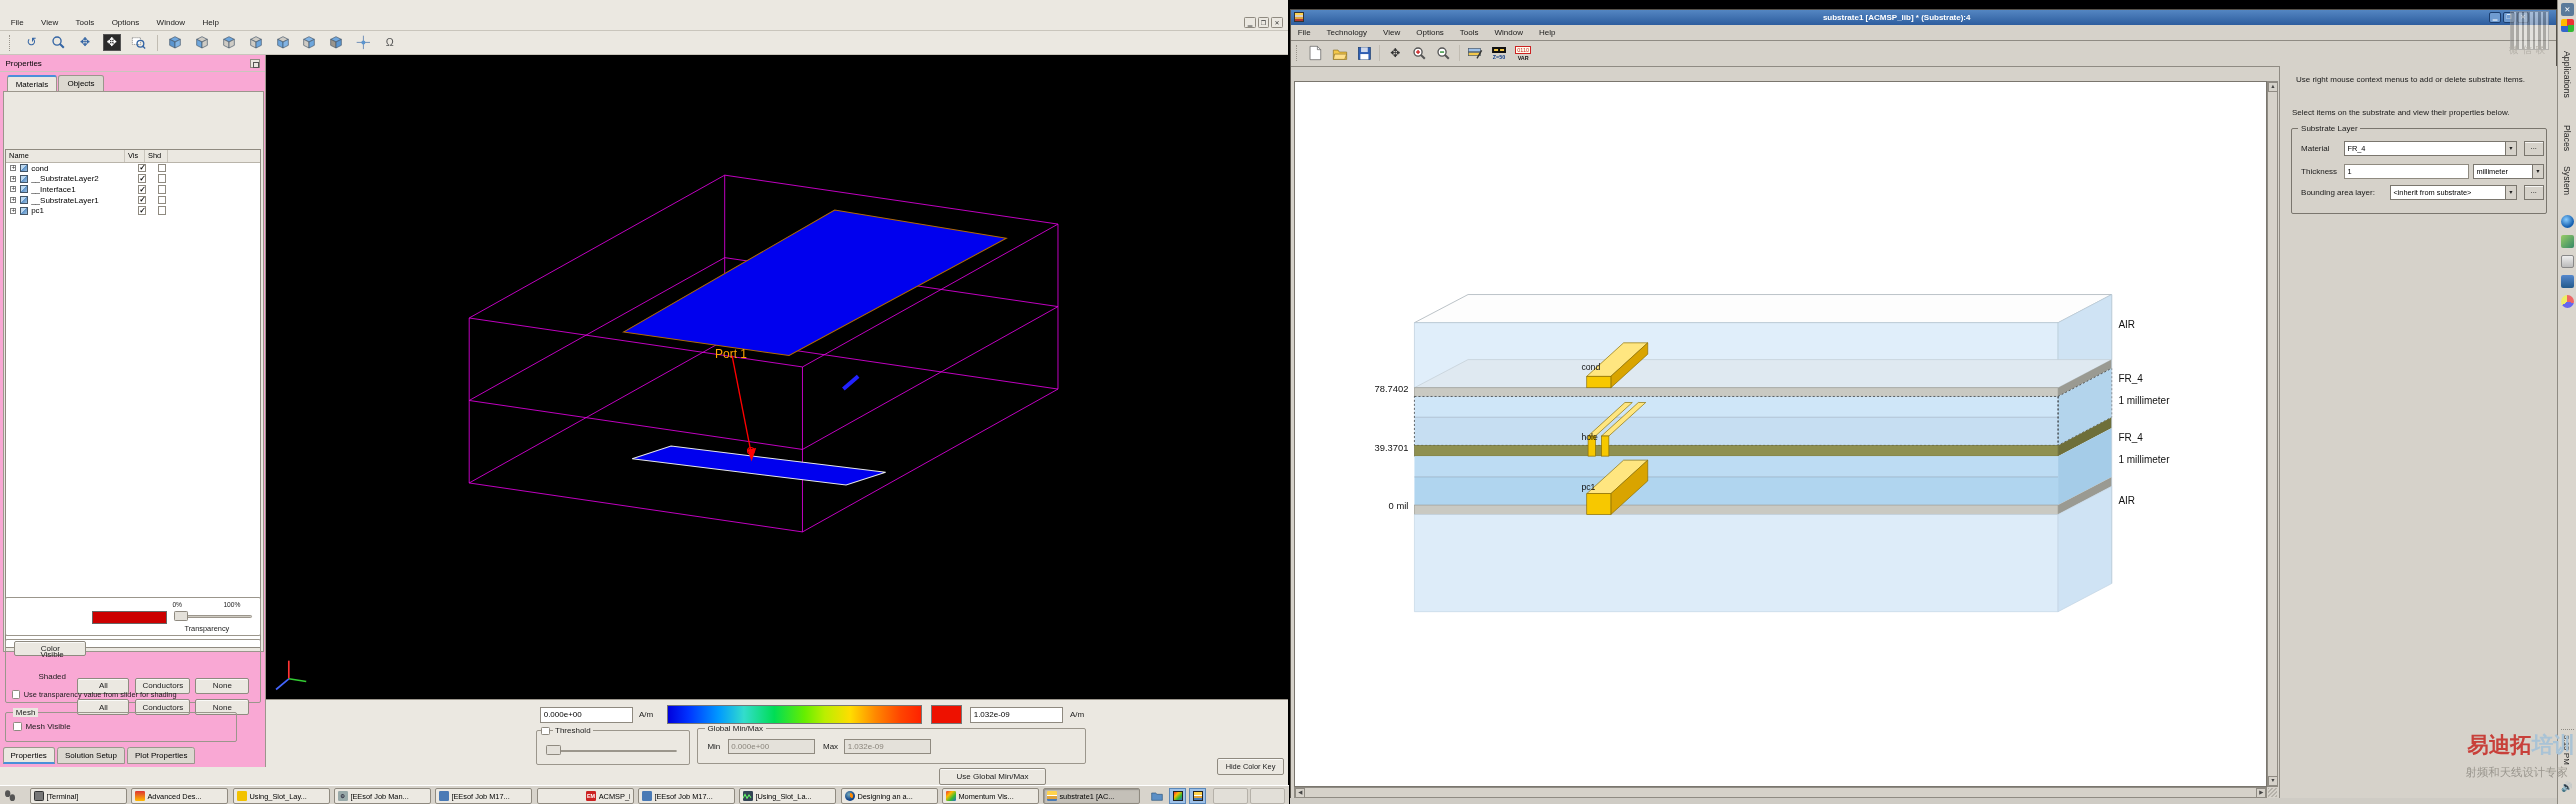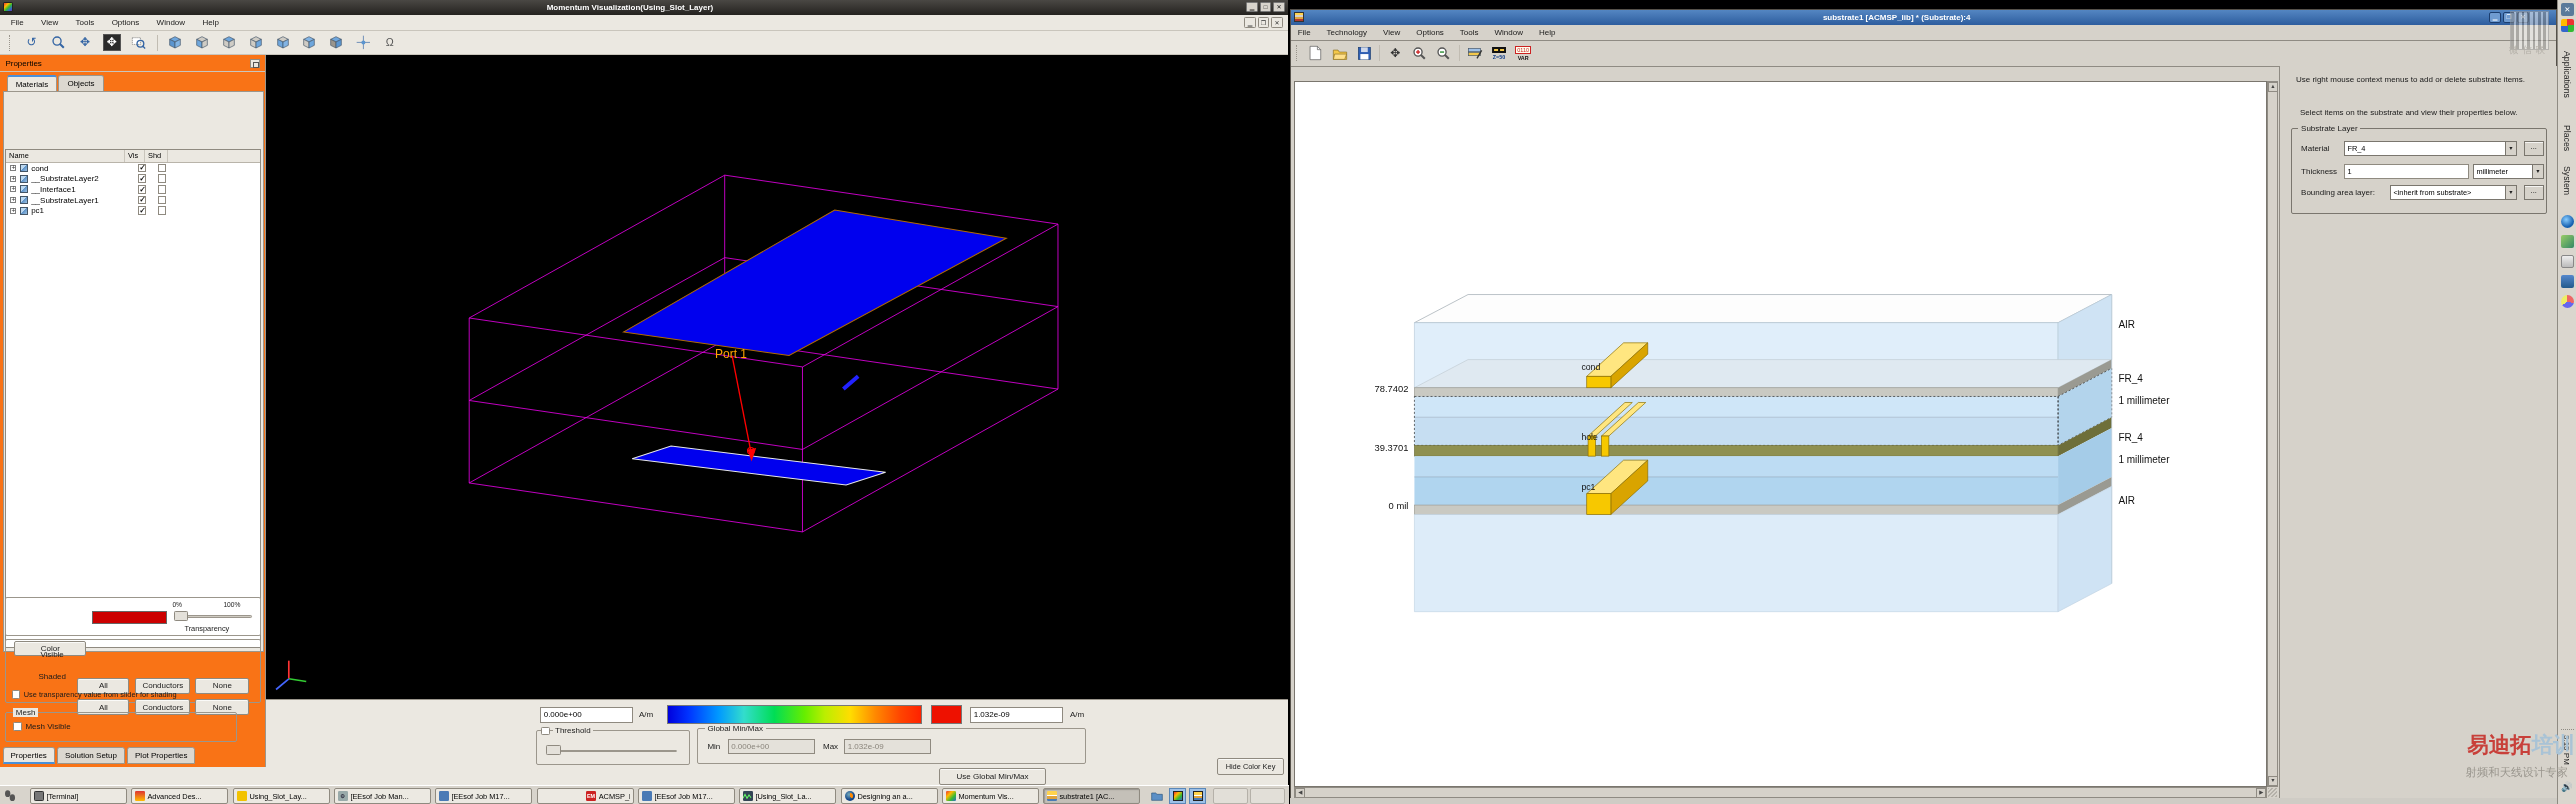--- a/index.html
+++ b/index.html
@@ -33,21 +33,21 @@
   .mdi-btns { top:17px; right:5.4px; display:flex; gap:2px; }
   .mdi-btn { width:11.4px; height:11.4px; border:0.7px solid #8f8a80; border-radius:1.3px; background:#ebe8e1;
       font-size:6px; line-height:10px; text-align:center; color:#333; }
   .lw-toolbar { left:0; top:31px; width:100%; height:24px; background:#ebe8e1; border-bottom:0.7px solid #c9c5bc;
       display:flex; align-items:center; gap:9.4px; padding-left:9.4px; }
   .grip { width:2.7px; height:16px; border-left:1.3px dotted #9a958c; margin-right:1.3px; }
   .ticon { width:17.4px; height:17.4px; display:flex; align-items:center; justify-content:center; font-size:12px; }
   .sep { width:0.7px; height:16px; background:#c1bcb2; }
 
   
-  .dock { left:0; top:55px; width:266px; height:712px; background:#f97316; border-right:0.7px solid #9b968c; }
+  .dock { left:0; top:55px; width:266px; height:712px; background:#f9a8d4; border-right:0.7px solid #9b968c; }
   .dock-header { left:0; top:1.3px; width:100%; height:16px; display:flex; align-items:center; padding:0 5.4px;
       border-bottom:0.7px solid #c9c5bc; }
   .dock-header .t { flex:1; font-size:8px; }
   .float-btn { width:9.4px; height:8.7px; border:0.7px solid #8f8a80; background:#ebe8e1; position:relative; }
   .float-btn::after{ content:""; position:absolute; left:1.3px; top:1.3px; width:4.7px; height:4px; border:0.7px solid #555; }
   .gtab { height:16px; padding:0 8px; background:#dcd8d0; border:0.7px solid #9b968c; border-bottom:none;
       border-radius:2.7px 2.7px 0 0; font-size:8px; display:flex; align-items:center; }
   .gtab.active { background:#ebe8e1; border-top:2px solid #4a90d9; }
   .list { left:5.4px; top:94px; width:256px; height:499px; background:#fff; border:0.7px solid #8f8a80; font-size:8px; }
   .list-head { display:flex; height:12.7px; background:#ebe8e1; border-bottom:0.7px solid #b9b4aa; }
@@ -139,29 +139,20 @@
         repeating-linear-gradient(0deg,#888 0 2.7px,#ddd 2.7px 6px); border:1.3px solid #999; }
   .wm-wechat { position:absolute; left:2509px; top:44px; font-size:9.4px; color:#b3afa7; letter-spacing:4px; }
 </style>
 </head>
 <body>
 
 <div class="screen">
 
   <div class="abs lw">
 
-    <div class="abs lw-title">
-      <div class="win-ico"></div>
-      <div class="t">Momentum Visualization(Using_Slot_Layer)</div>
-      <div class="tbtns">
-        <div class="tbtn">▁</div>
-        <div class="tbtn">□</div>
-        <div class="tbtn">✕</div>
-      </div>
-    </div>
 
     <div class="abs lw-menubar">
       <span class="menu-item">File</span>
       <span class="menu-item">View</span>
       <span class="menu-item">Tools</span>
       <span class="menu-item">Options</span>
       <span class="menu-item">Window</span>
       <span class="menu-item">Help</span>
     </div>
     <div class="abs mdi-btns">
@@ -558,21 +549,21 @@
       <div class="sbtn abs" style="left:0;top:694px;width:10px;height:10px;">▼</div>
     </div>
     <div class="abs sbar" style="left:3.4px;top:777px;width:973px;height:11.4px;">
       <div class="sbtn abs" style="left:0;top:0;width:10px;height:10px;">◀</div>
       <div class="sbtn abs" style="left:961px;top:0;width:10px;height:10px;">▶</div>
     </div>
     <div class="abs" style="left:977px;top:778px;width:9.4px;height:9.4px;background:repeating-linear-gradient(135deg,#b5b1a9 0 1.3px,#d6d2ca 1.3px 2.7px);"></div>
 
     <div class="abs rpanel">
       <div class="abs lbl" style="left:16px;top:9.4px;width:248px;white-space:normal;">Use right mouse context menus to add or delete substrate items.</div>
-      <div class="abs lbl" style="left:20px;top:42px;width:263px;white-space:normal;">Select items on the substrate and view their properties below.</div>
+      <div class="abs lbl" style="left:12px;top:42px;width:263px;white-space:normal;">Select items on the substrate and view their properties below.</div>
 
       <div class="abs groupbox" style="left:10.7px;top:62px;width:256px;height:86px;border-color:#7a766e;">
         <div class="legend" style="background:#d6d2ca;">Substrate Layer</div>
 
         <div class="abs lbl" style="left:9.4px;top:14.8px;">Material</div>
         <div class="abs combo" style="left:52px;top:12px;width:173px;height:14.8px;">
           <div class="v">FR_4</div>
           <div class="arrow">▼</div>
         </div>
         <div class="abs mini-btn" style="left:232px;top:12px;width:20px;height:14.8px;">...</div>

